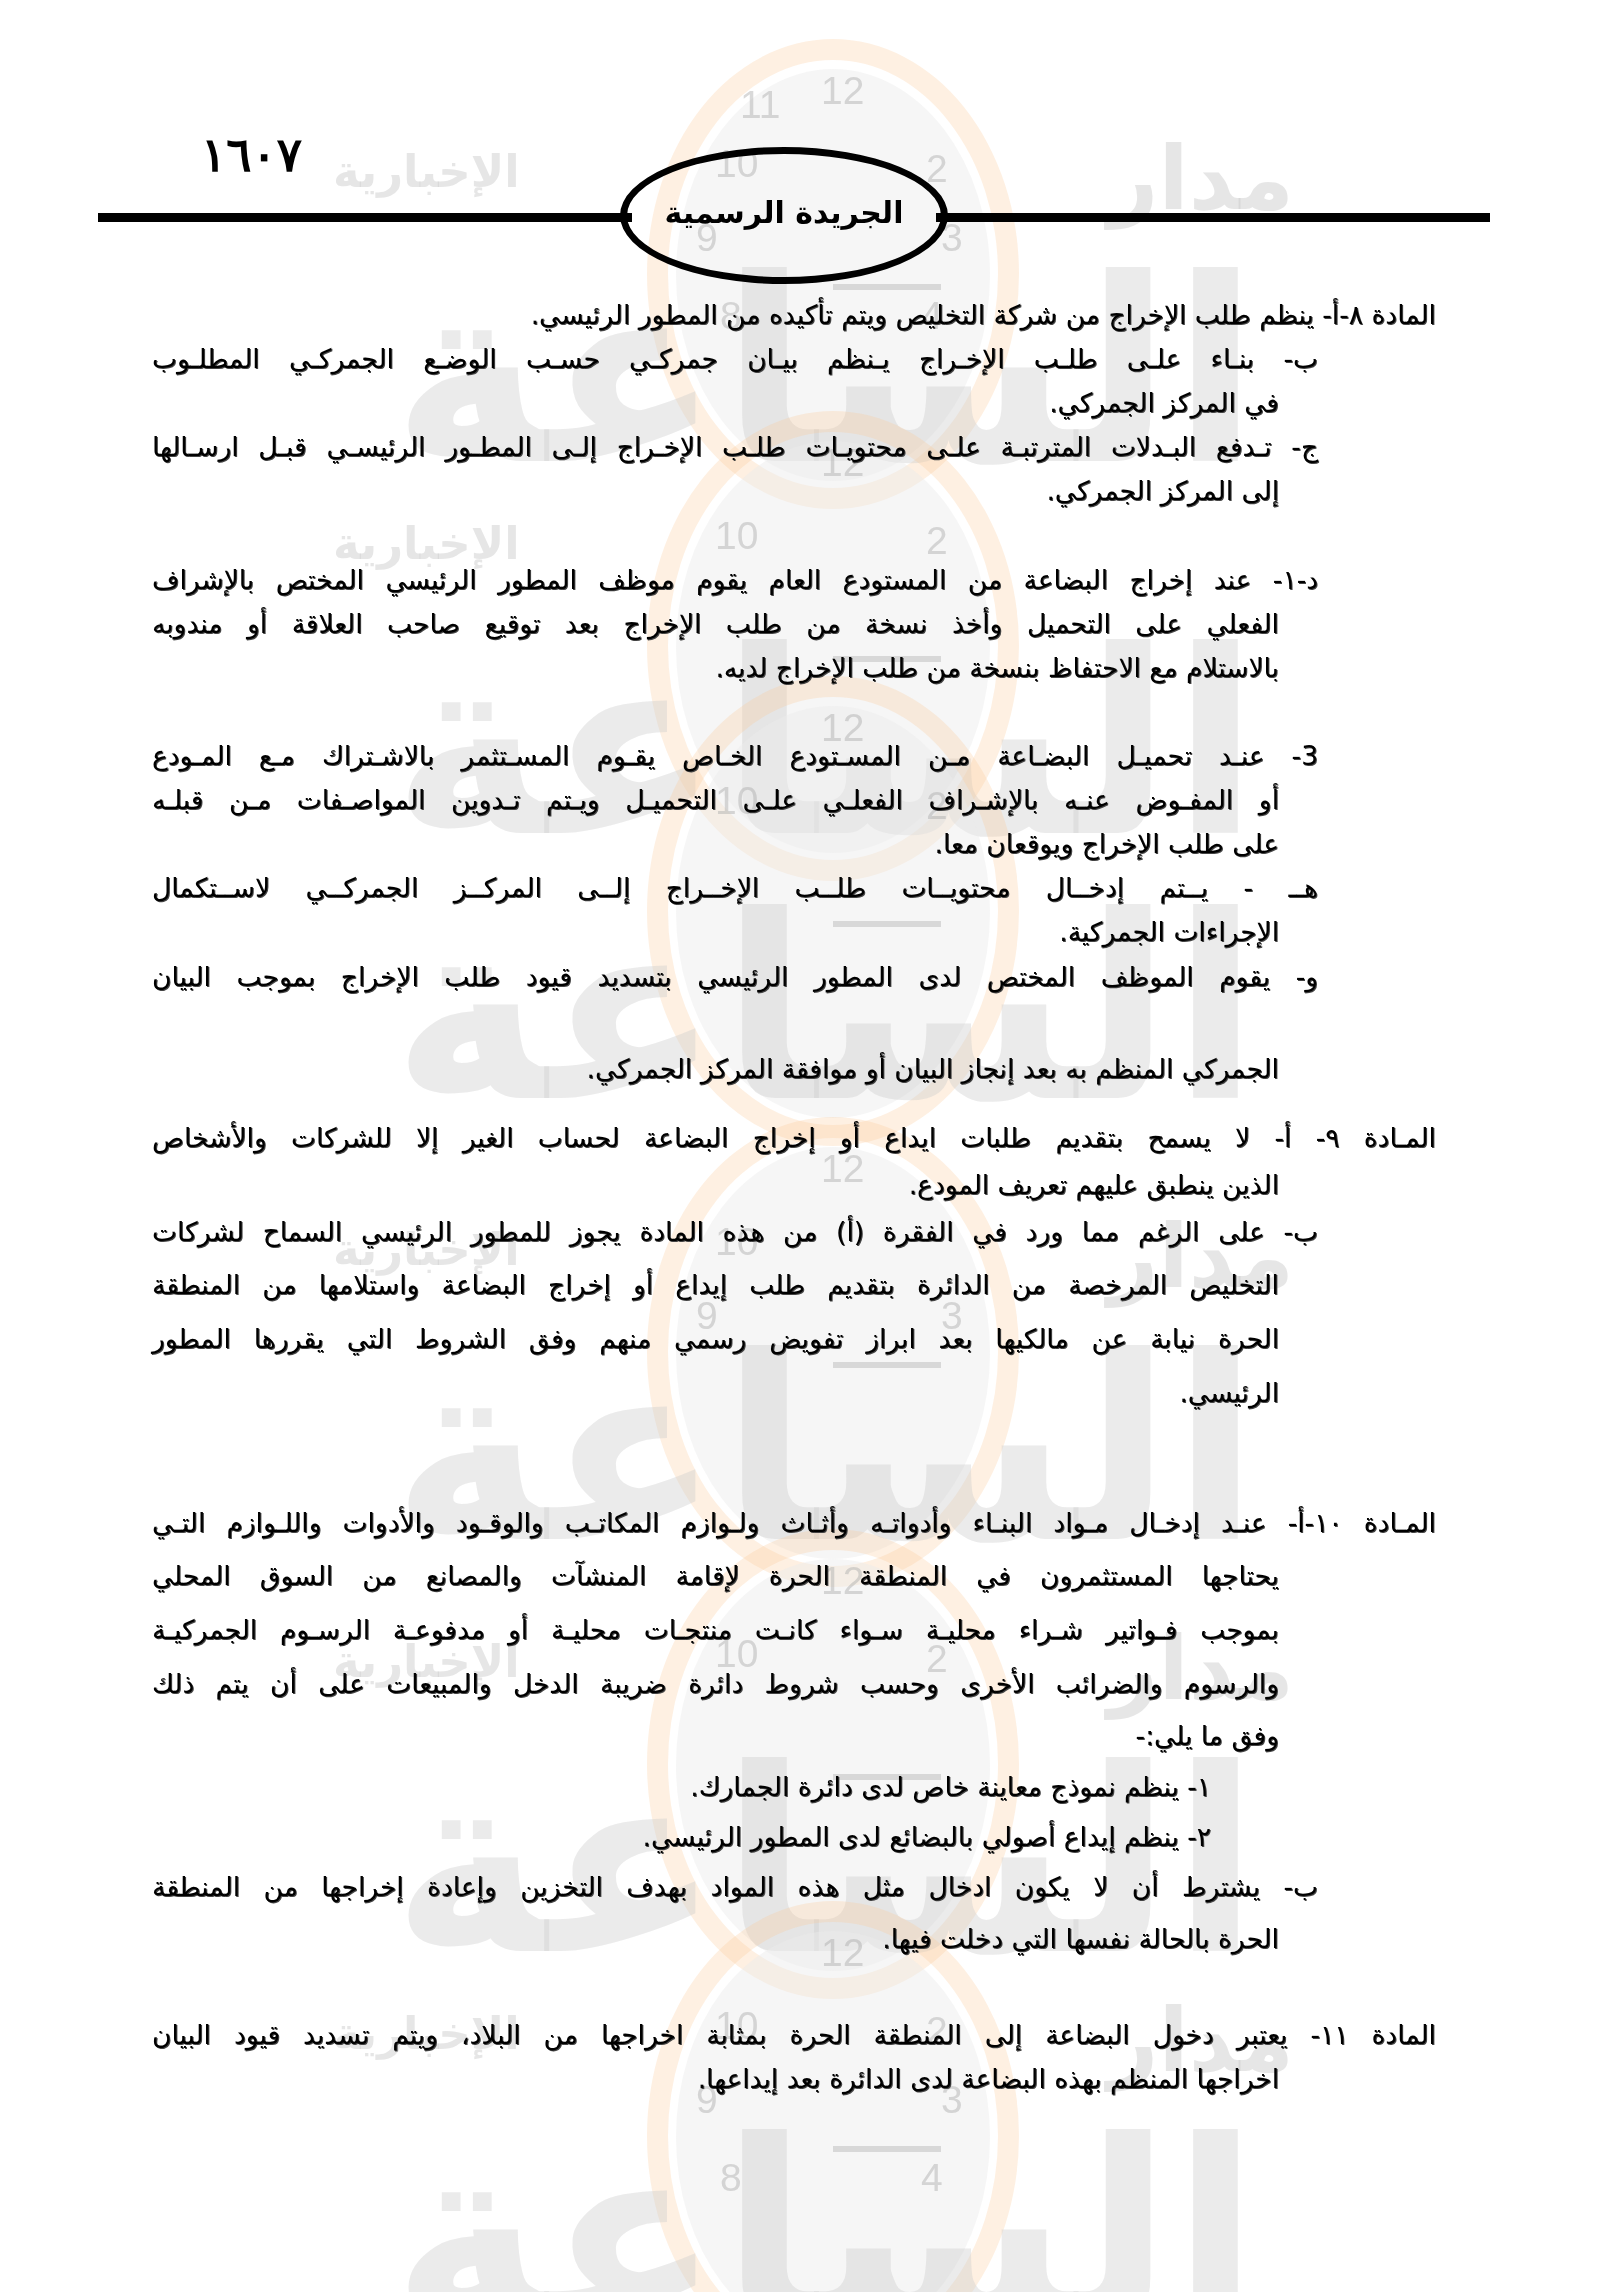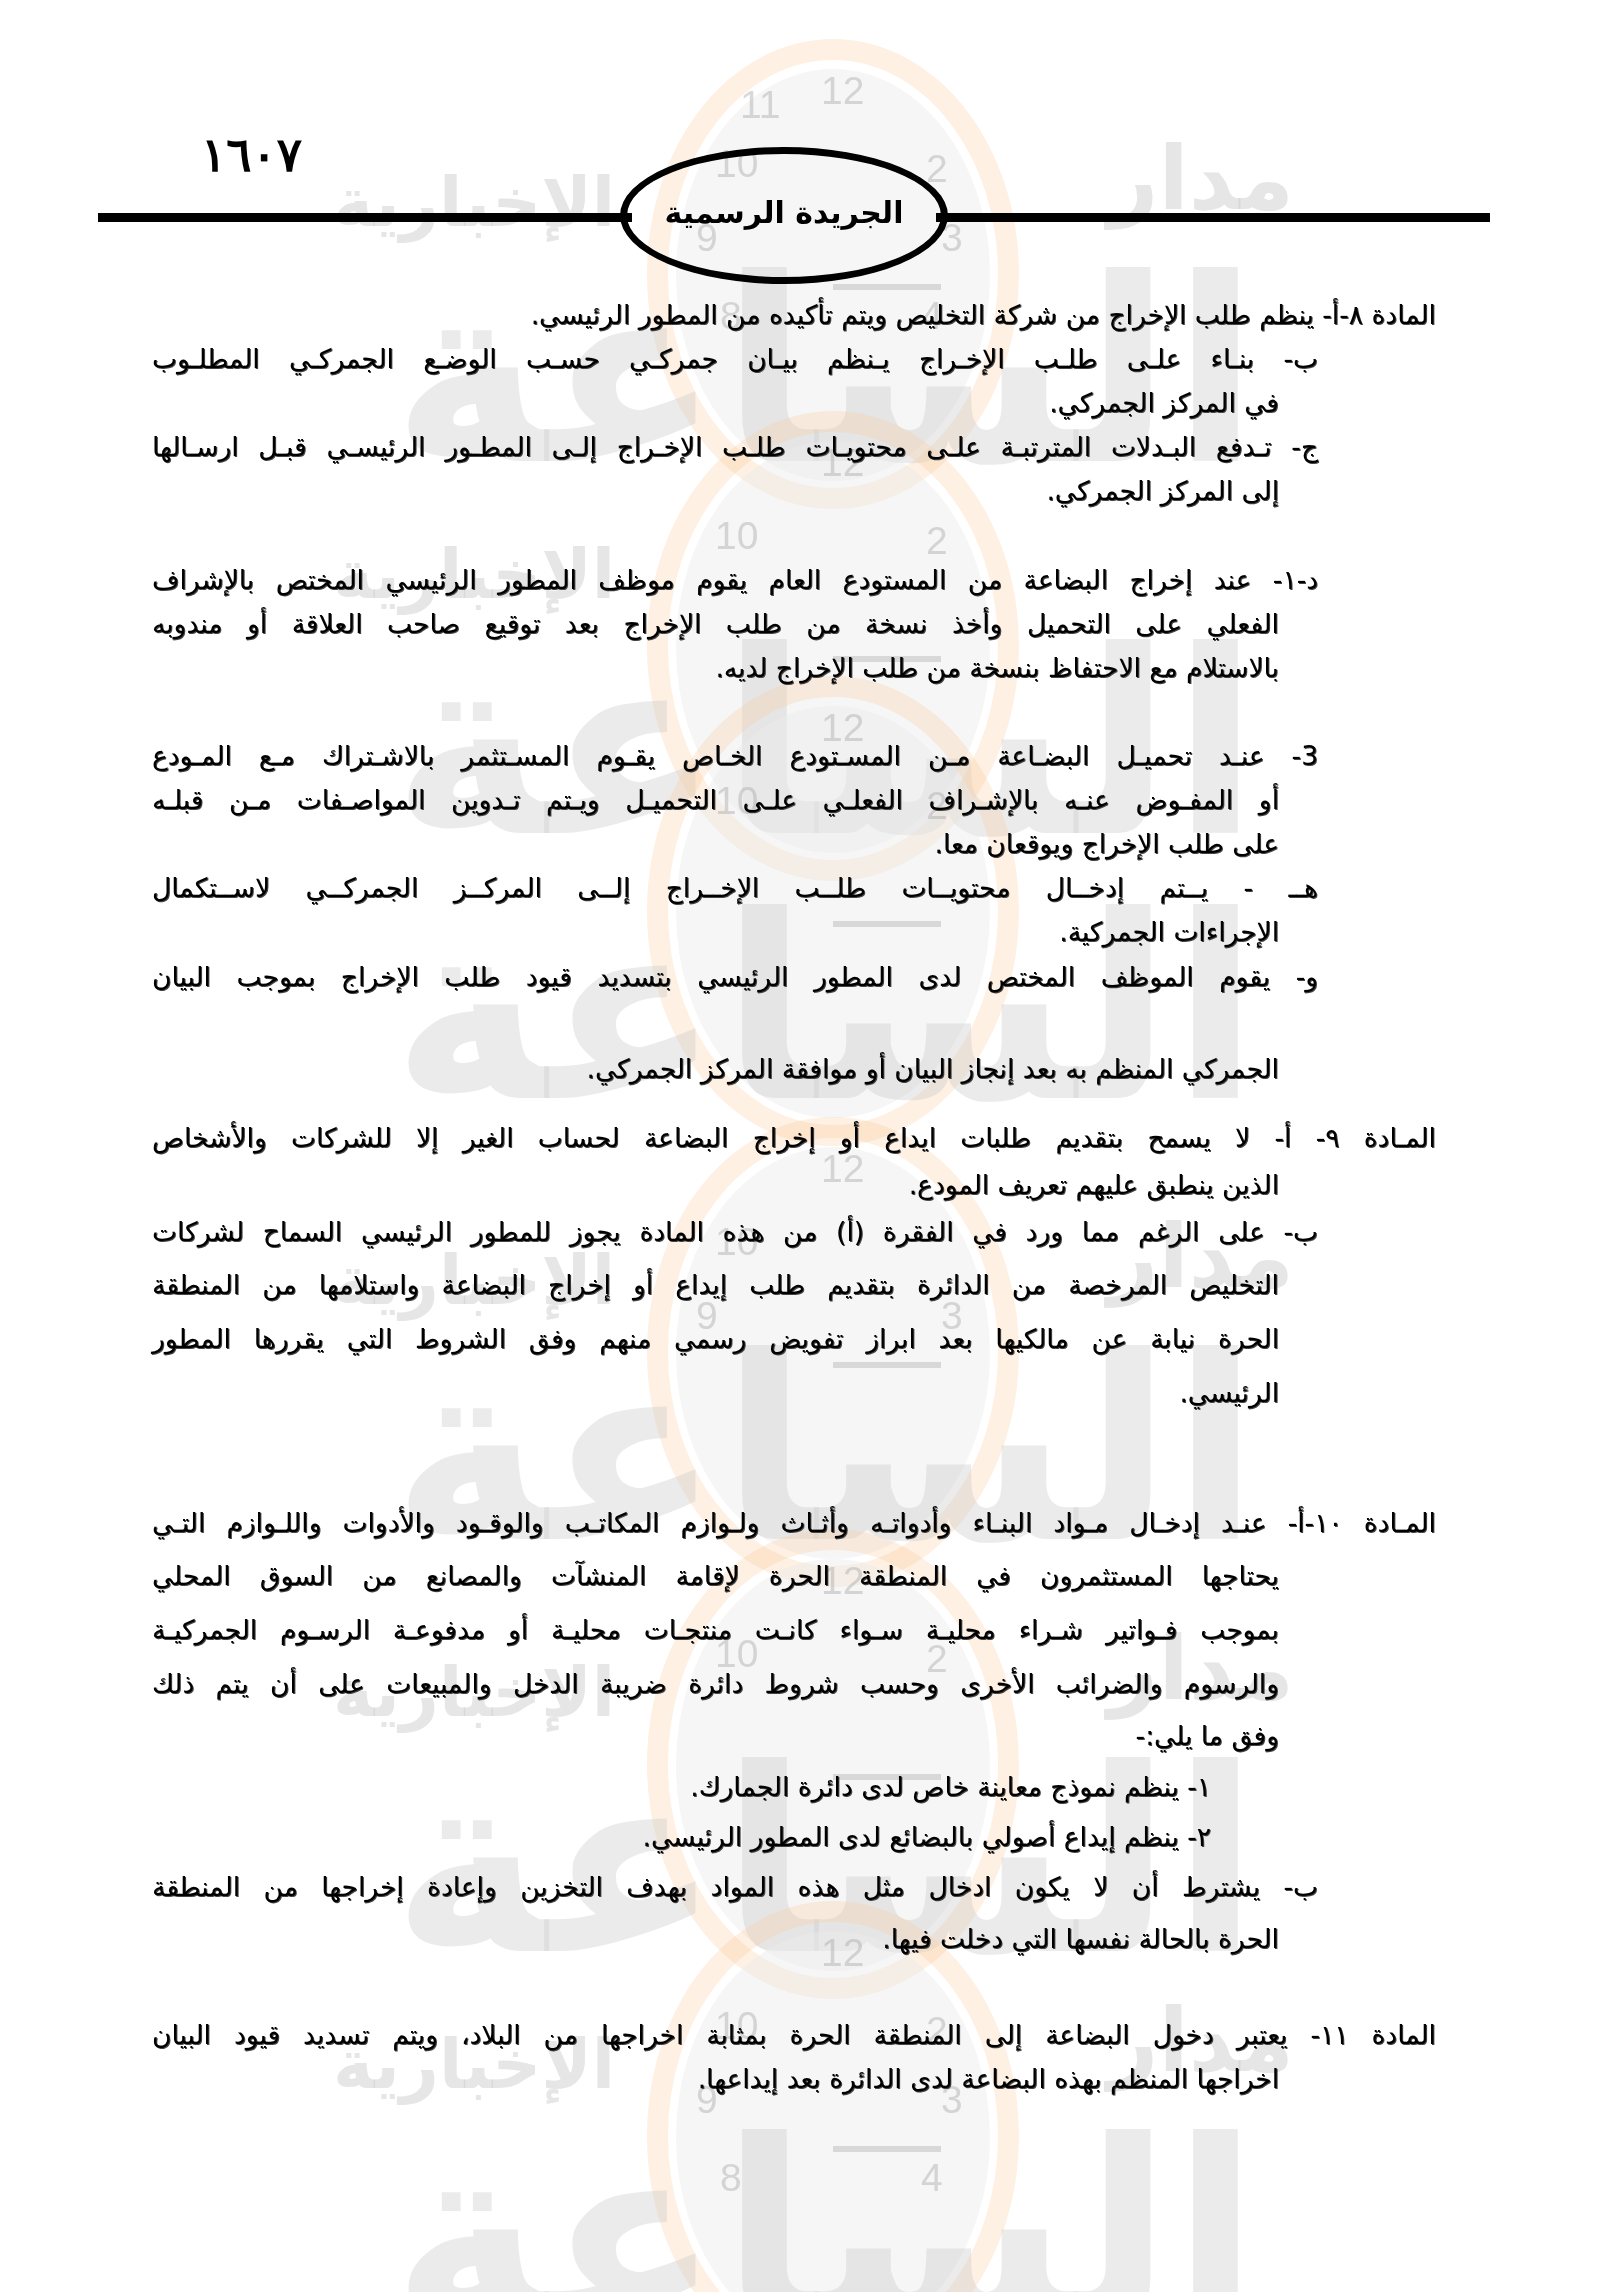--- a/index.html
+++ b/index.html
@@ -17,21 +17,21 @@
       position: absolute; left: 118px; top: 39px; width: 372px; height: 470px;
       border-radius: 50%;
       border: 21.6px solid rgba(250, 200, 150, 0.28);
       box-sizing: border-box;
     }
     .wm .face {
       position: absolute; left: 147px; top: 69px; width: 314px; height: 412px;
       border-radius: 50%; background: rgba(235,235,235,0.45);
     }
     .wm .num { position: absolute; color: rgba(170,170,170,0.45); font-size: 39px; font-family: "Liberation Sans", sans-serif; }
-    .wm .brand-top { position: absolute; left: -196px; top: 163px; font-size: 68px; color: rgba(200,200,200,0.45); font-weight: bold; font-family: "DejaVu Sans", sans-serif; }
+    .wm .brand-top { position: absolute; left: -196px; top: 145px; font-size: 45px; color: rgba(200,200,200,0.45); font-weight: bold; font-family: "DejaVu Sans", sans-serif; }
     .wm .brand-right { position: absolute; right: -157px; top: 127px; font-size: 88px; color: rgba(200,200,200,0.45); font-weight: bold; font-family: "DejaVu Sans", sans-serif; }
     .wm .brand-big { position: absolute; left: -137px; top: 245px; font-size: 255px; line-height: 1; color: rgba(205,205,205,0.40); font-weight: bold; font-family: "DejaVu Sans", sans-serif; white-space: nowrap; }
     .wm .hand { position: absolute; left: 304px; top: 284px; width: 108px; height: 5.9px; background: rgba(180,180,180,0.45); }
 
     
     .page-number {
       position: absolute; left: 201px; top: 127px; font-size: 47px; font-weight: bold;
       font-family: "DejaVu Serif", serif; direction: rtl; z-index: 2; letter-spacing: 2px;
     }
     .header-rule-left, .header-rule-right {

